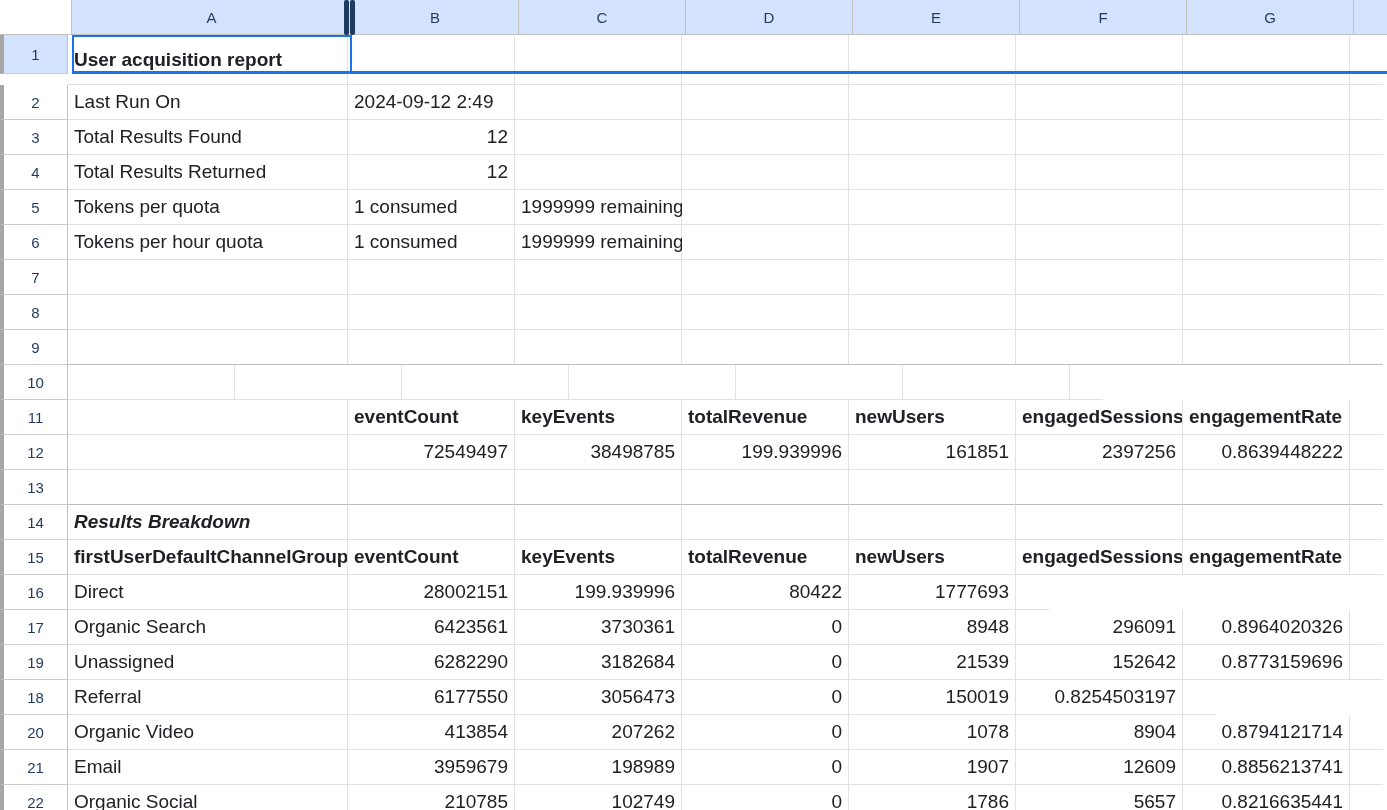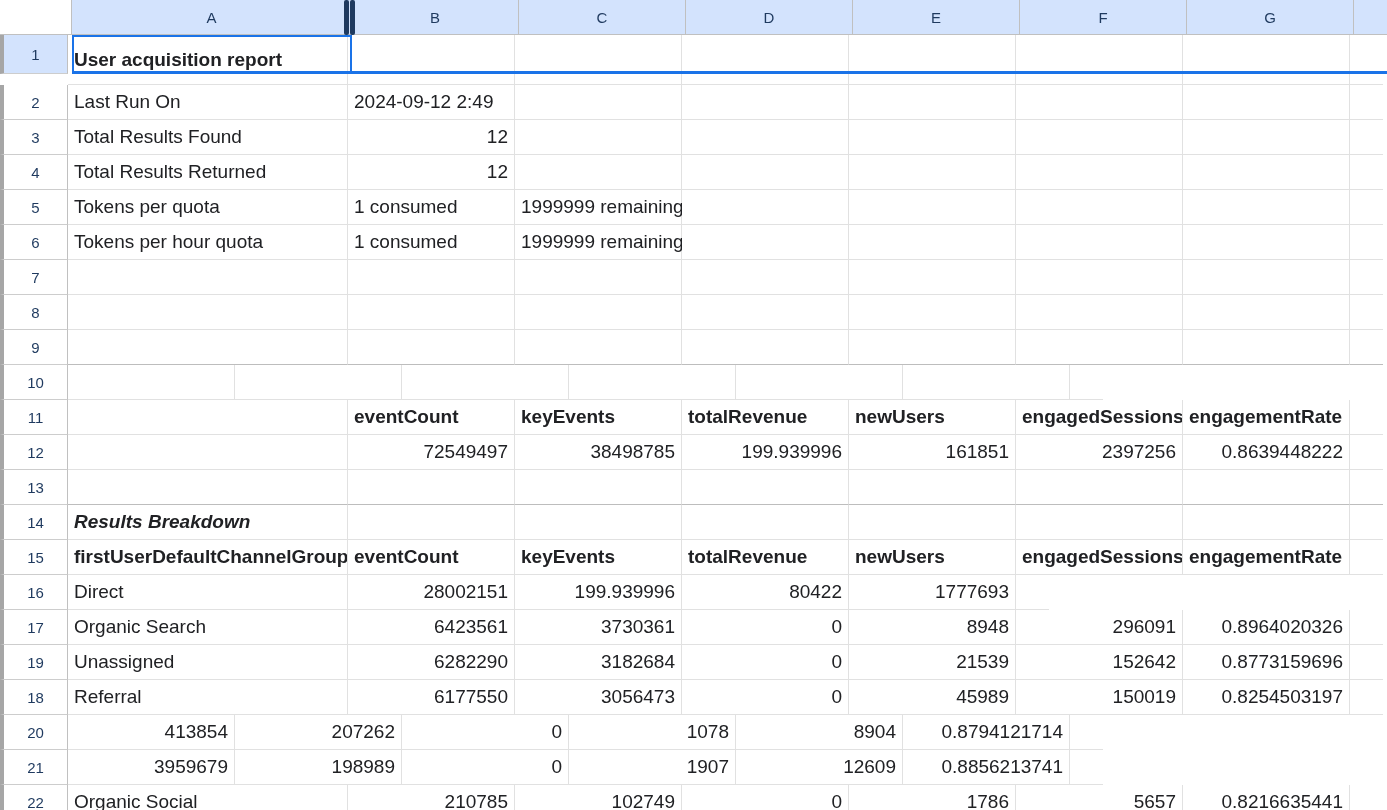--- a/index.html
+++ b/index.html
@@ -345,37 +345,38 @@
     <div class="c wF num">152642</div>
     <div class="c wG num">0.8773159696</div>
     <div class="c wH"></div>
   </div>
   <div class="row">
     <div class="rh rowhead-side">18</div>
     <div class="c wA">Referral</div>
     <div class="c wB num">6177550</div>
     <div class="c wC num">3056473</div>
     <div class="c wD num">0</div>
-    <div class="c wE num">45989</div>
     <div class="c wF num">150019</div>
     <div class="c wG num">0.8254503197</div>
     <div class="c wH"></div>
   </div>
   <div class="row">
     <div class="rh rowhead-side">20</div>
+    <div class="c wA">Organic Video</div>
     <div class="c wB num">413854</div>
     <div class="c wC num">207262</div>
     <div class="c wD num">0</div>
     <div class="c wE num">1078</div>
     <div class="c wF num">8904</div>
     <div class="c wG num">0.8794121714</div>
     <div class="c wH"></div>
   </div>
   <div class="row">
     <div class="rh rowhead-side">21</div>
+    <div class="c wA">Email</div>
     <div class="c wB num">3959679</div>
     <div class="c wC num">198989</div>
     <div class="c wD num">0</div>
     <div class="c wE num">1907</div>
     <div class="c wF num">12609</div>
     <div class="c wG num">0.8856213741</div>
     <div class="c wH"></div>
   </div>
   <div class="row">
     <div class="rh rowhead-side">22</div>

